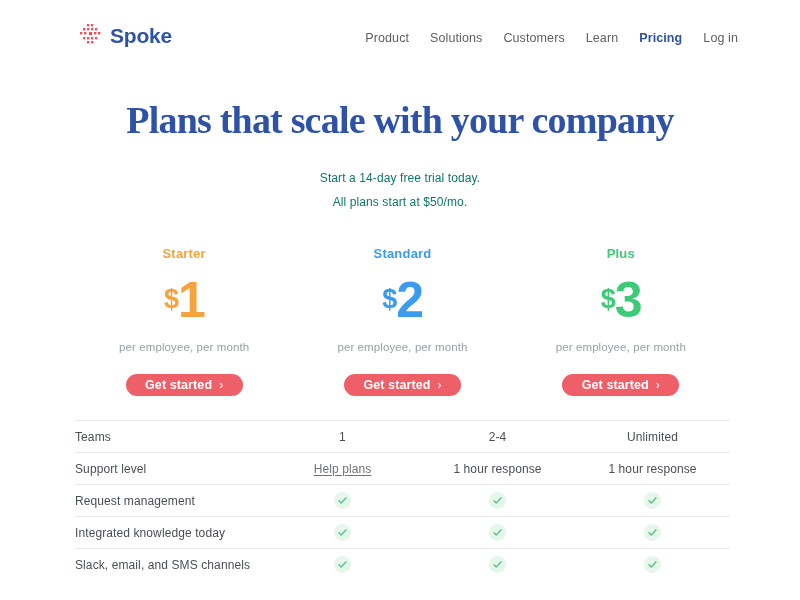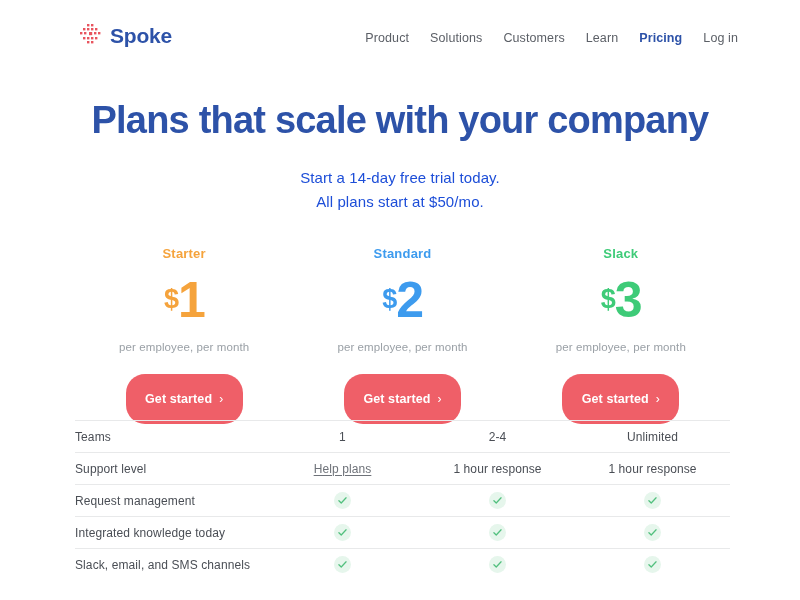--- a/index.html
+++ b/index.html
@@ -85,27 +85,28 @@
     width: 800px;
     text-align: center;
   }
 
   .hero-title {
     font-size: 38px;
     line-height: 48px;
     font-weight: 700;
     color: #2d52a8;
     letter-spacing: -0.8px;
+    font-family: Liberation Serif, serif;
   }
 
   .hero-sub {
     margin-top: 22px;
-    font-size: 15px;
+    font-size: 12px;
     line-height: 24px;
-    color: #1d4ed8;
+    color: #0f766e;
     letter-spacing: 0.1px;
   }
   .hero-sub span { display: block; }
 
   
   .plans {
     position: absolute;
     top: 245px;
     left: 75px;
     width: 655px;
@@ -154,21 +155,21 @@
     display: flex;
     justify-content: center;
   }
 
   .plan-cta {
     display: inline-flex;
     align-items: center;
     justify-content: center;
     gap: 7px;
     width: 117px;
-    height: 50px;
+    height: 22px;
     border: none;
     border-radius: 19px;
     background: #ef5f68;
     color: #ffffff;
     font-family: "Liberation Sans", sans-serif;
     font-size: 12.5px;
     font-weight: 700;
     letter-spacing: 0.1px;
     cursor: pointer;
   }
@@ -294,21 +295,21 @@
       <div class="plan-unit">per employee, per month</div>
       <div class="plan-cta-wrap">
         <button class="plan-cta" style="background: rgb(239, 95, 104);">
           <span>Get started</span>
           <span class="chev">›</span>
         </button>
       </div>
     </div>
 
     <div class="plan">
-      <div class="plan-name" style="color: rgb(62, 203, 120);">Slack</div>
+      <div class="plan-name" style="color: rgb(62, 203, 120);">Plus</div>
       <div class="plan-price">
         <span class="plan-currency" style="color: rgb(62, 203, 120);">$</span><span class="plan-amount" style="color: rgb(62, 203, 120);">3</span>
       </div>
       <div class="plan-unit">per employee, per month</div>
       <div class="plan-cta-wrap">
         <button class="plan-cta" style="background: rgb(239, 95, 104);">
           <span>Get started</span>
           <span class="chev">›</span>
         </button>
       </div>

